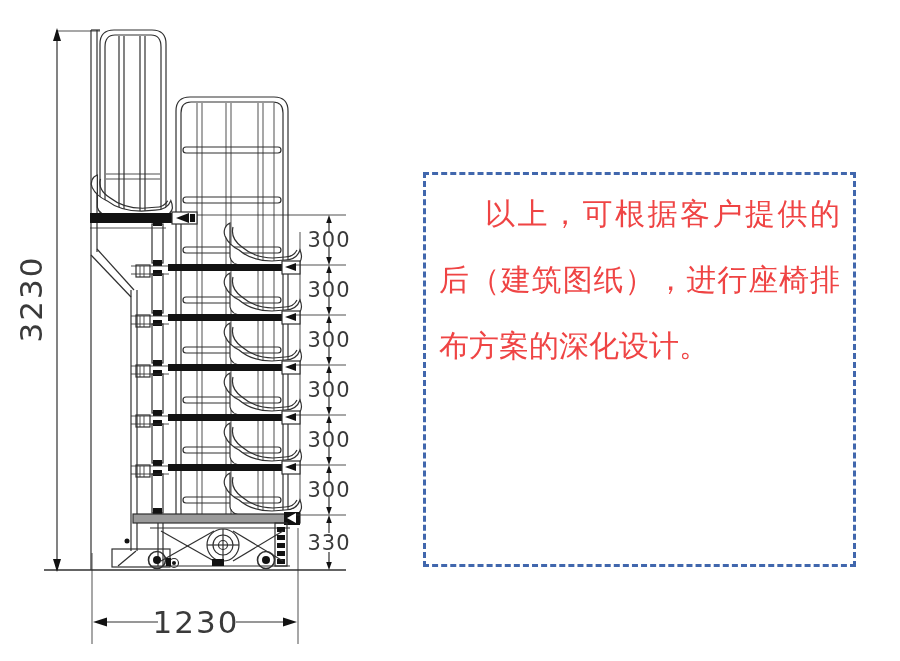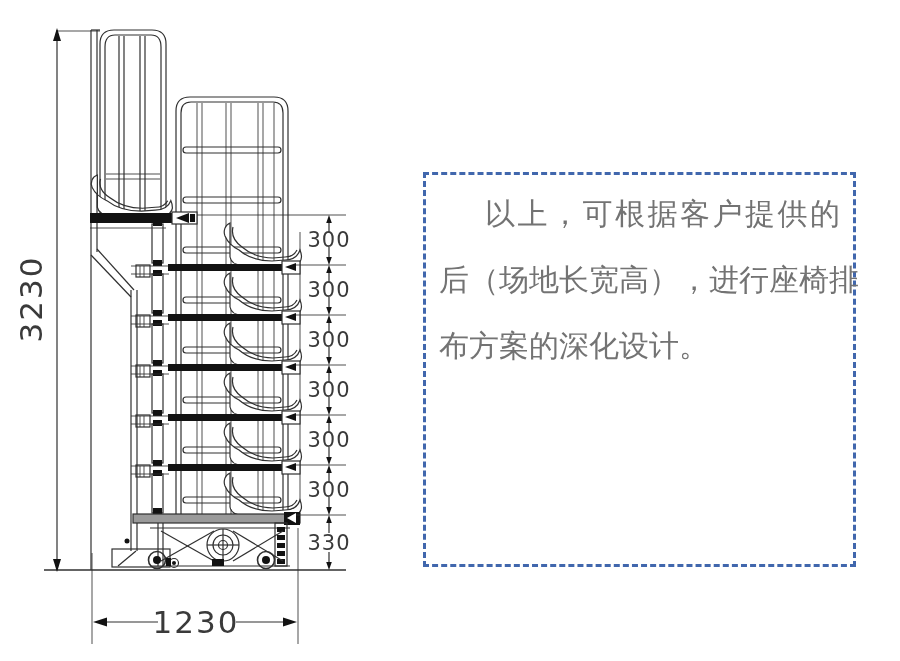--- a/index.html
+++ b/index.html
@@ -14,21 +14,21 @@
   .drawing-svg .whitefill{fill:#ffffff;}
   .drawing-svg .grayfill{fill:#9a9a9a;}
   .drawing-svg text{fill:#3a3a3a;stroke:none;
       font-family:"DejaVu Sans","Liberation Sans",sans-serif;font-weight:400;}
   .dim-num{font-size:21px;letter-spacing:1px;}
   .dim-num-big{font-size:31px;letter-spacing:2px;}
   
   .note-box{position:absolute;left:423px;top:172px;width:433px;height:395px;
       box-sizing:border-box;border:3px dashed #4167ad;padding:6px 13px 0 13px;}
   .note-line{font-family:Liberation Sans, sans-serif;
-      font-size:30px;line-height:66px;color:#737373;white-space:nowrap;
+      font-size:30px;line-height:66px;color:#ef4444;white-space:nowrap;
       text-align:justify;text-align-last:justify;}
   .note-line.indent{text-indent:46px;}
   .note-line.last{text-align:right;text-align-last:left;}
 </style>
 </head>
 <body>
 
 <div class="stage">
 
   <svg class="drawing-svg" width="420" height="661" viewBox="0 0 420 661" xmlns="http://www.w3.org/2000/svg">
@@ -290,17 +290,17 @@
       <line x1="107" y1="622" x2="158" y2="622"></line>
       <line x1="236" y1="622" x2="283" y2="622"></line>
       <polygon class="heavy" points="93,622 107,617.5 107,626.5"></polygon>
       <polygon class="heavy" points="297,622 283,617.5 283,626.5"></polygon>
       <text class="dim-num-big" x="196" y="633" text-anchor="middle">1230</text>
     </g>
   </svg>
 
   <div class="note-box">
     <div class="note-line indent">以上，可根据客户提供的</div>
-    <div class="note-line">后（场地长宽高），进行座椅排</div>
+    <div class="note-line">后（建筑图纸），进行座椅排</div>
     <div class="note-line last">布方案的深化设计。</div>
   </div>
 
 </div>
 
 </body></html>

